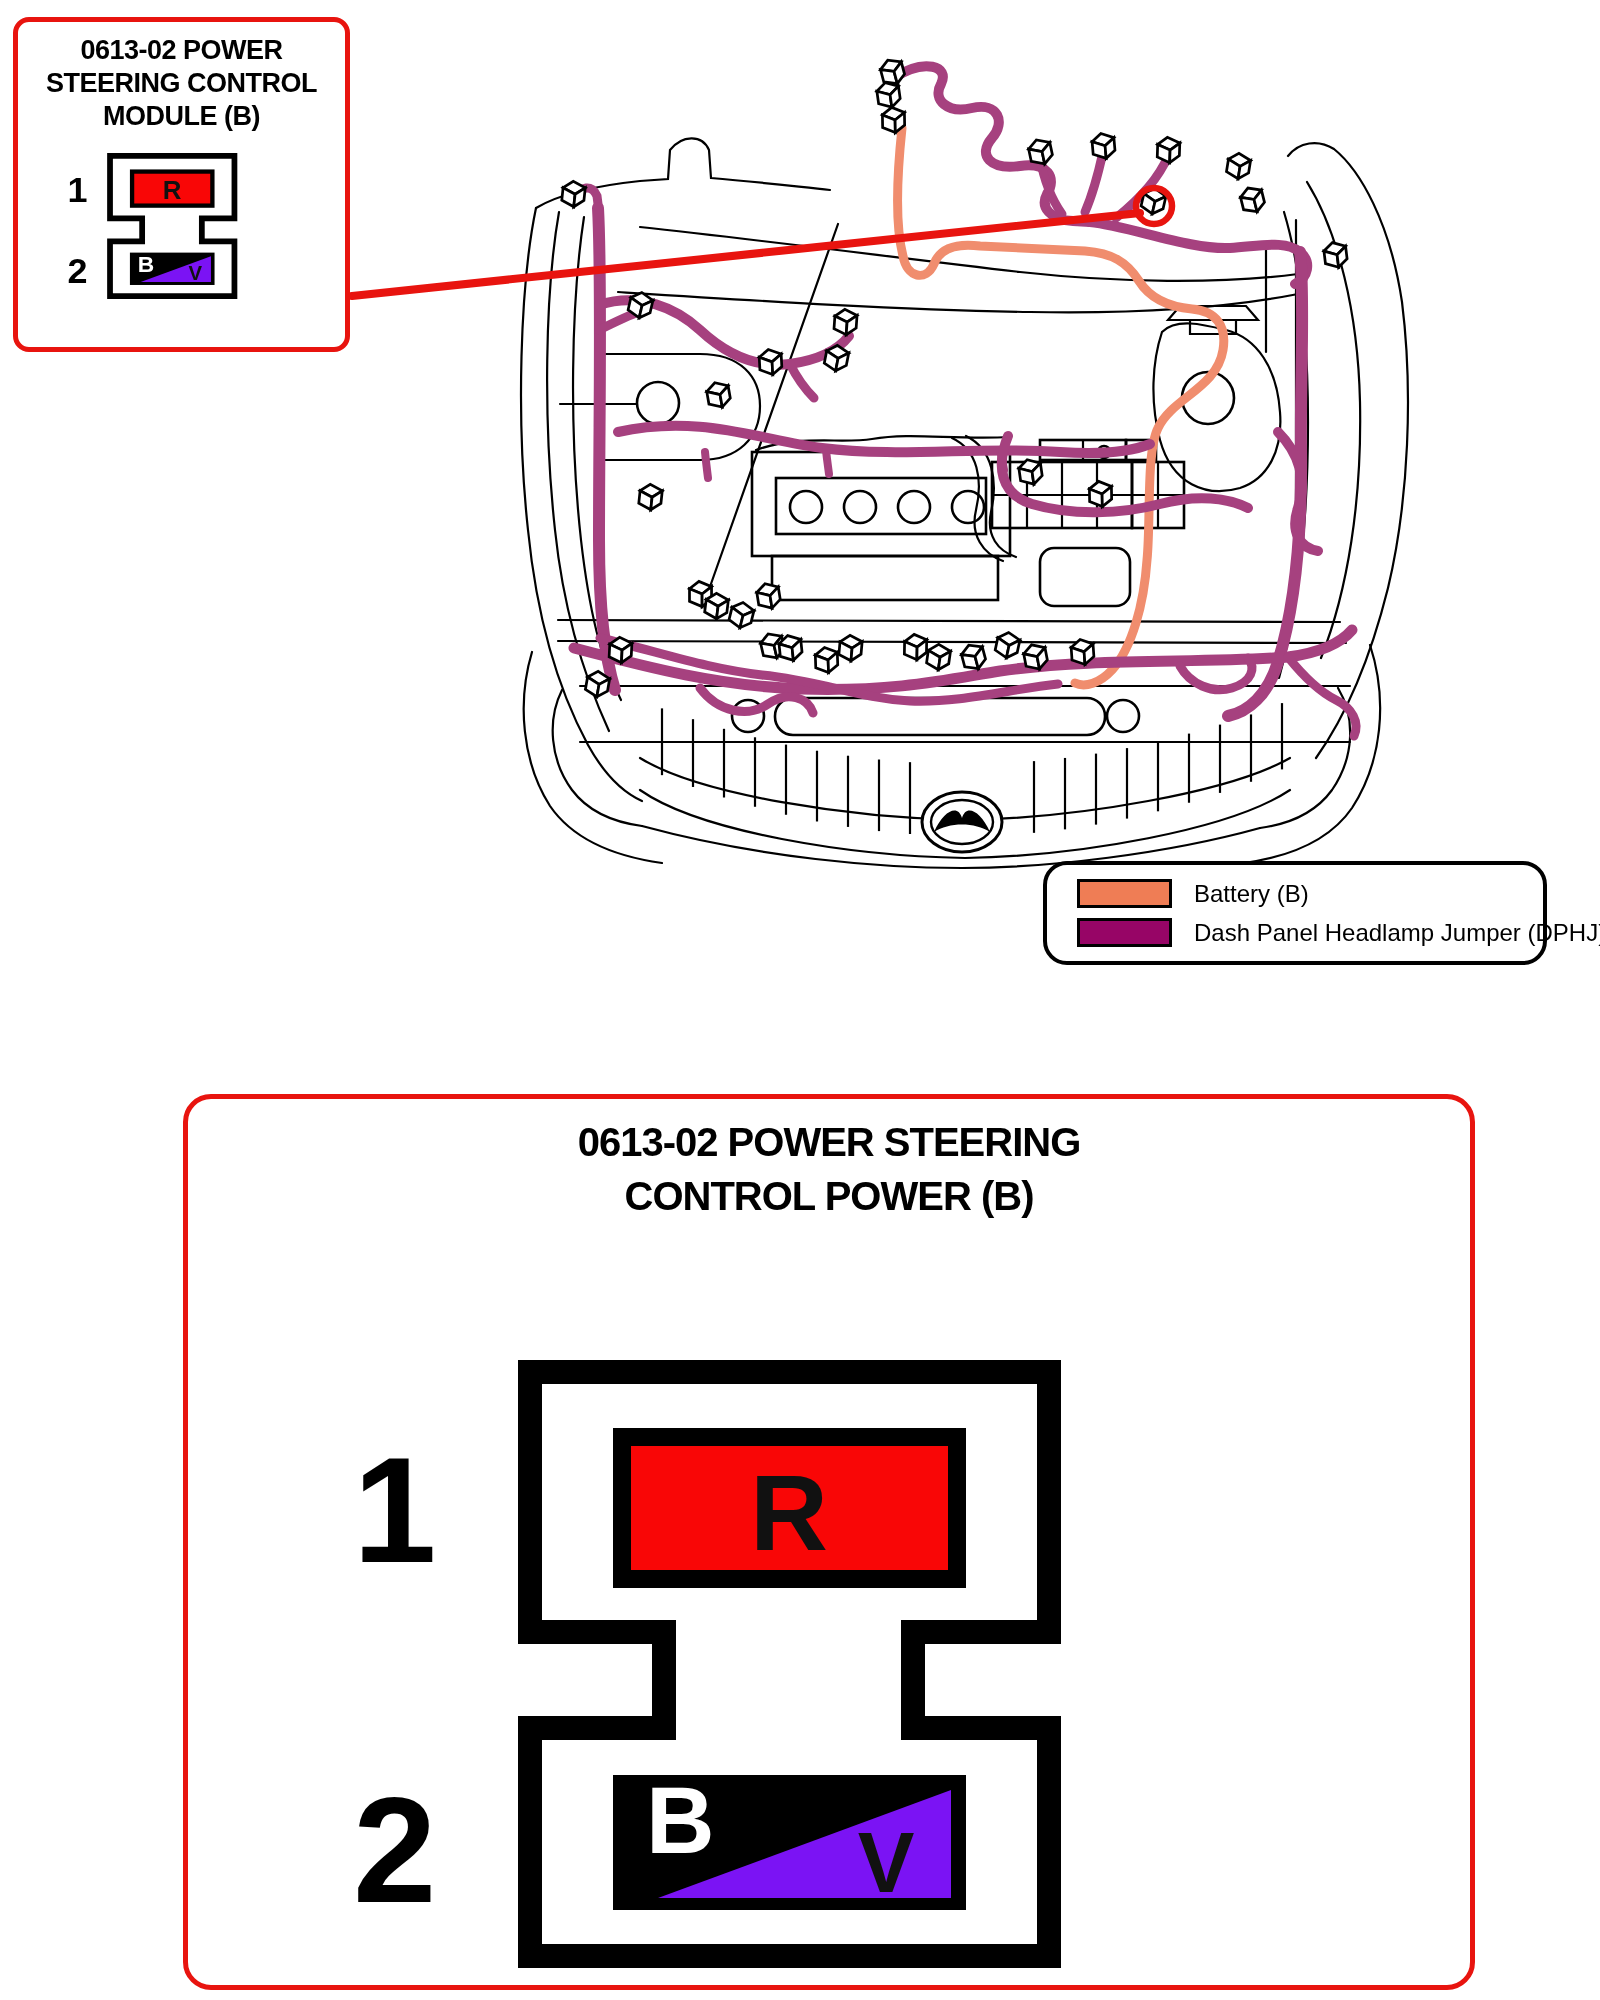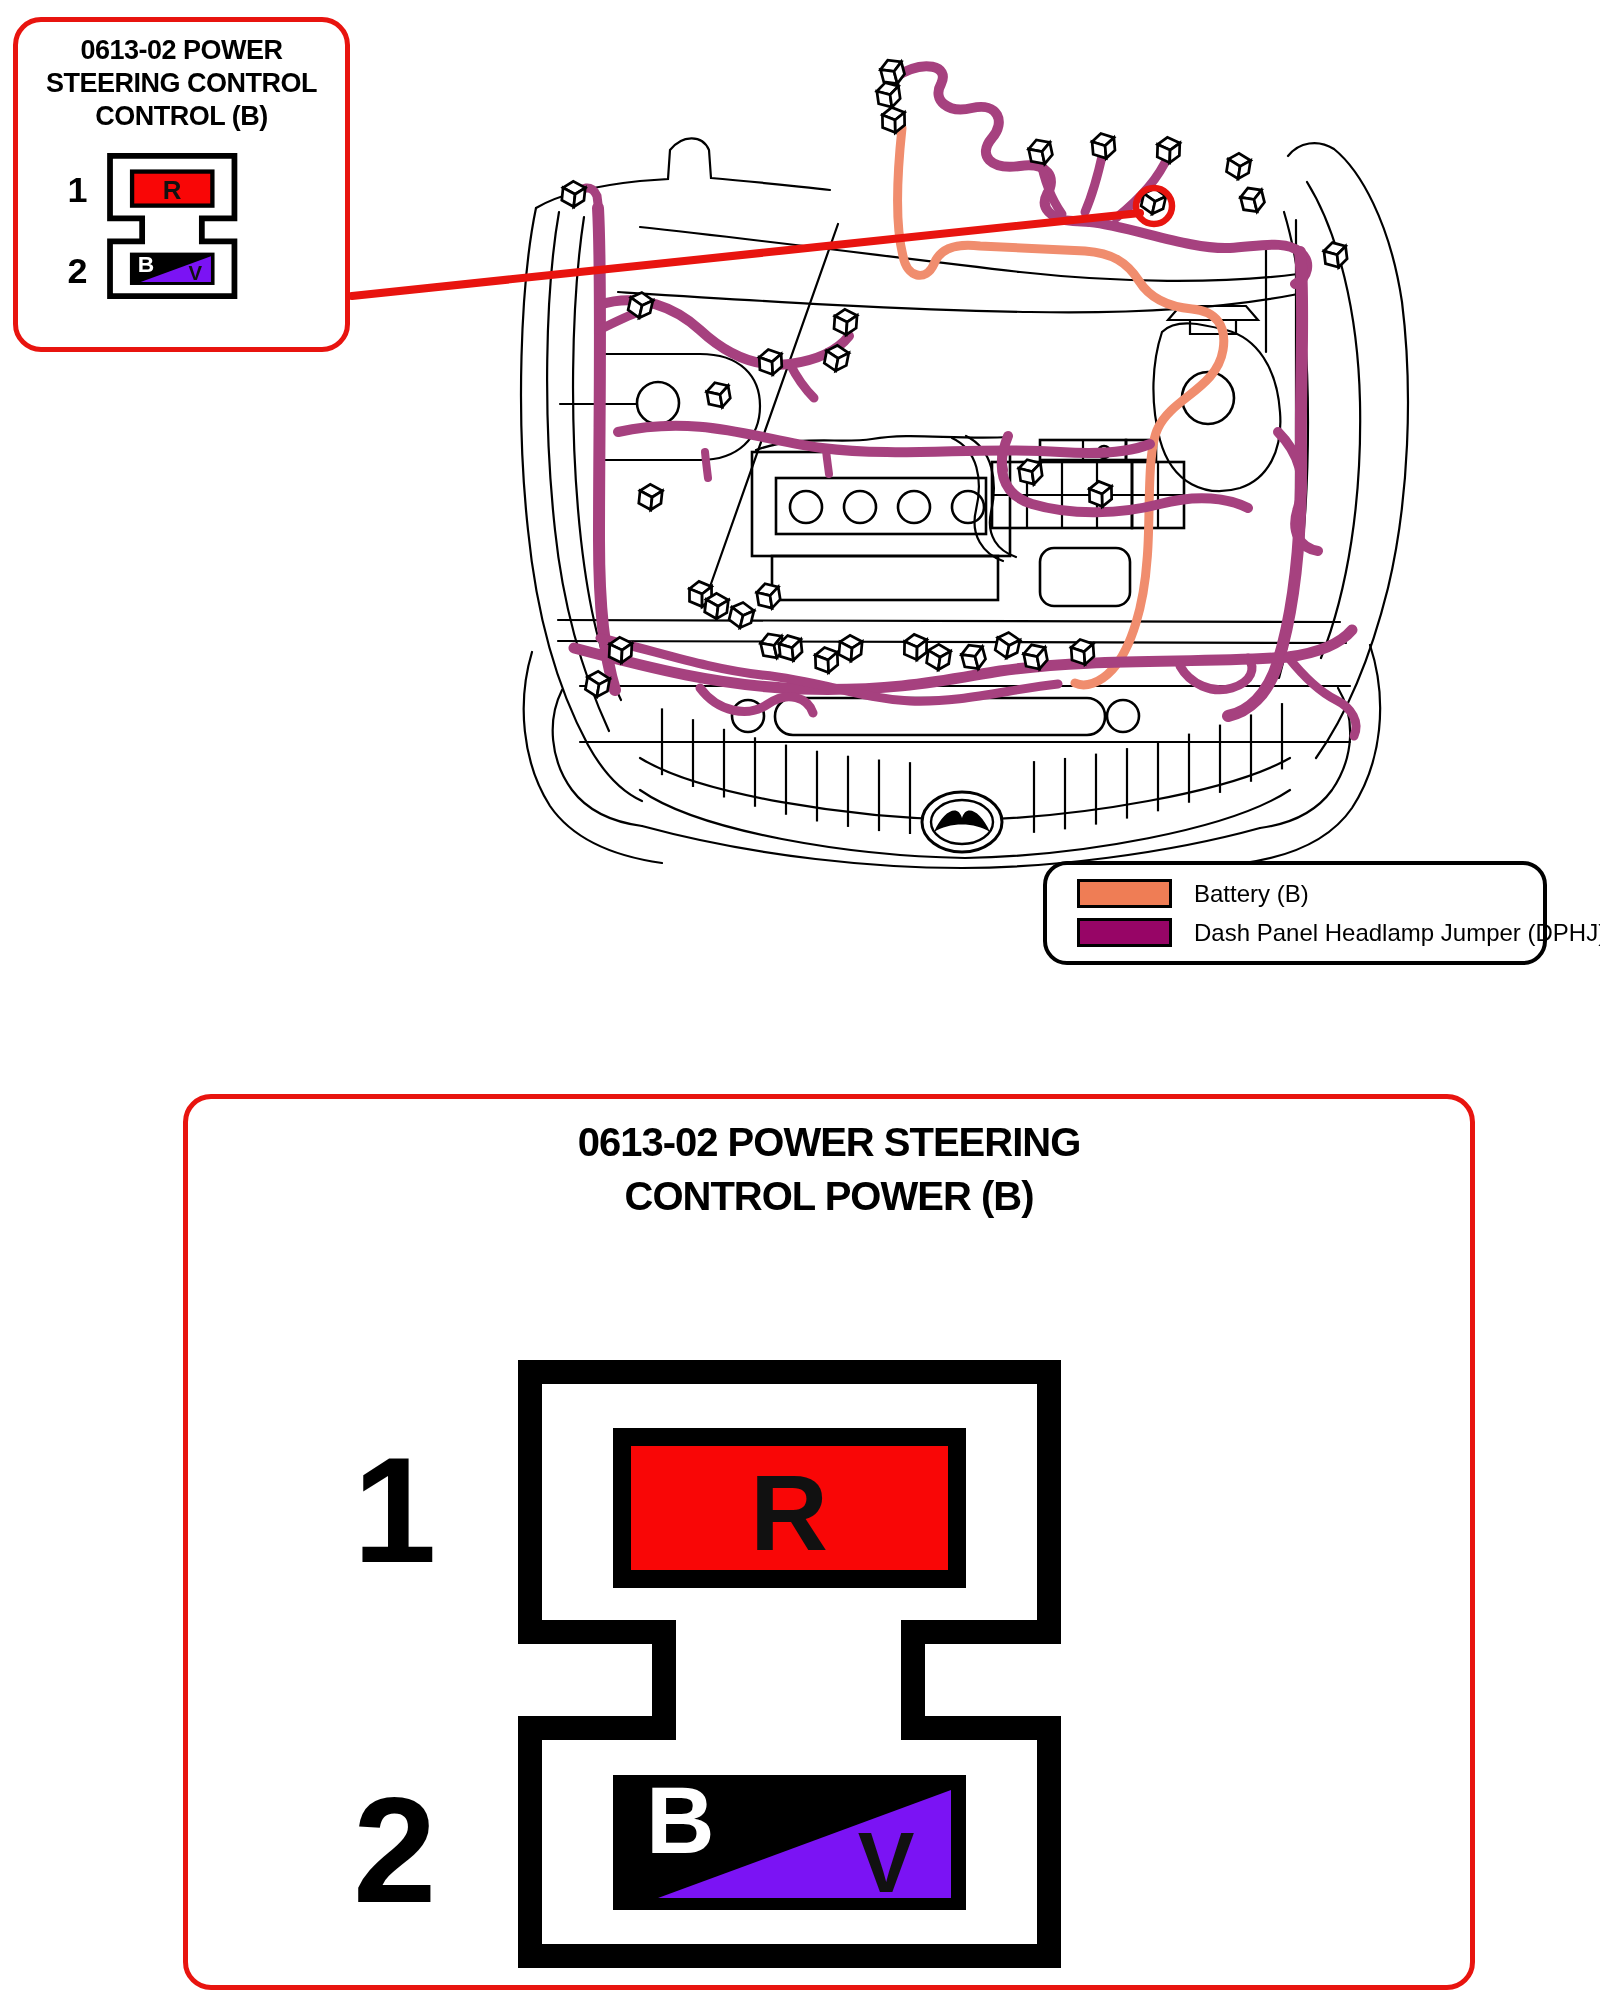--- a/index.html
+++ b/index.html
@@ -5,41 +5,41 @@
   :root{
     --accent:#e8140f; --pin-red:#f90606; --pin-violet:#7b13f4;
     --wire-purple:#a6417f; --wire-orange:#f08d6e;
     --legend-purple:#970566; --legend-orange:#ef7d55; --ink:#000;
   }
   html,body{margin:0;padding:0;background:#fff;}
   #page{position:relative;width:1600px;height:2000px;background:#fff;overflow:hidden;
         font-family:"Liberation Sans","DejaVu Sans",sans-serif;color:#000;}
   .abs{position:absolute;}
   
-  .red-box{border:5px solid var(--accent);border-radius:28px;background:#fff;box-sizing:border-box;}
+  .red-box{border:5px solid var(--accent);border-radius:16px;background:#fff;box-sizing:border-box;}
   .callout-title{font-weight:bold;font-size:27px;line-height:33px;text-align:center;letter-spacing:-0.5px;}
   .detail-title{font-weight:bold;font-size:40px;line-height:54px;text-align:center;letter-spacing:-1px;}
   
   .legend-box{border:4px solid #000;border-radius:24px;background:#fff;box-sizing:border-box;
               display:flex;flex-direction:column;justify-content:center;gap:10px;padding:14px 0 14px 30px;}
   .legend-row{display:flex;align-items:center;gap:22px;}
   .legend-swatch{width:89px;height:23px;border:3px solid #000;box-sizing:content-box;flex:0 0 auto;}
   .legend-label{font-size:24px;white-space:nowrap;}
   svg text{font-family:"Liberation Sans","DejaVu Sans",sans-serif;}
 </style>
 </head>
 <body>
 
 <div id="page">
 
   <div class="abs red-box" style="left:13px;top:17px;width:337px;height:335px;">
     <div class="abs callout-title" style="left:0;top:12px;width:327px;">
       <div>0613-02 POWER</div>
       <div>STEERING CONTROL</div>
-      <div>CONTROL (B)</div>
+      <div>MODULE (B)</div>
     </div>
   </div>
 
   <svg class="abs" id="connector-small" style="left:52px;top:153px;" width="187" height="146" viewBox="-230 0 780 608">
     <path d="M12,12 H531 V272 H395 V368 H531 V596 H12 V368 H146 V272 H12 Z" fill="#fff" stroke="#000" stroke-width="24" stroke-linejoin="miter"></path>
     <text x="-165" y="150" font-size="150" font-weight="bold" dominant-baseline="central">1</text>
     <text x="-165" y="490" font-size="150" font-weight="bold" dominant-baseline="central">2</text>
     <rect x="95" y="68" width="353" height="160" fill="#000"></rect>
     <rect x="113" y="86" width="317" height="124" fill="#f90606"></rect>
     <text x="271" y="152" font-size="108" font-weight="bold" text-anchor="middle" dominant-baseline="central" fill="#111">R</text>

